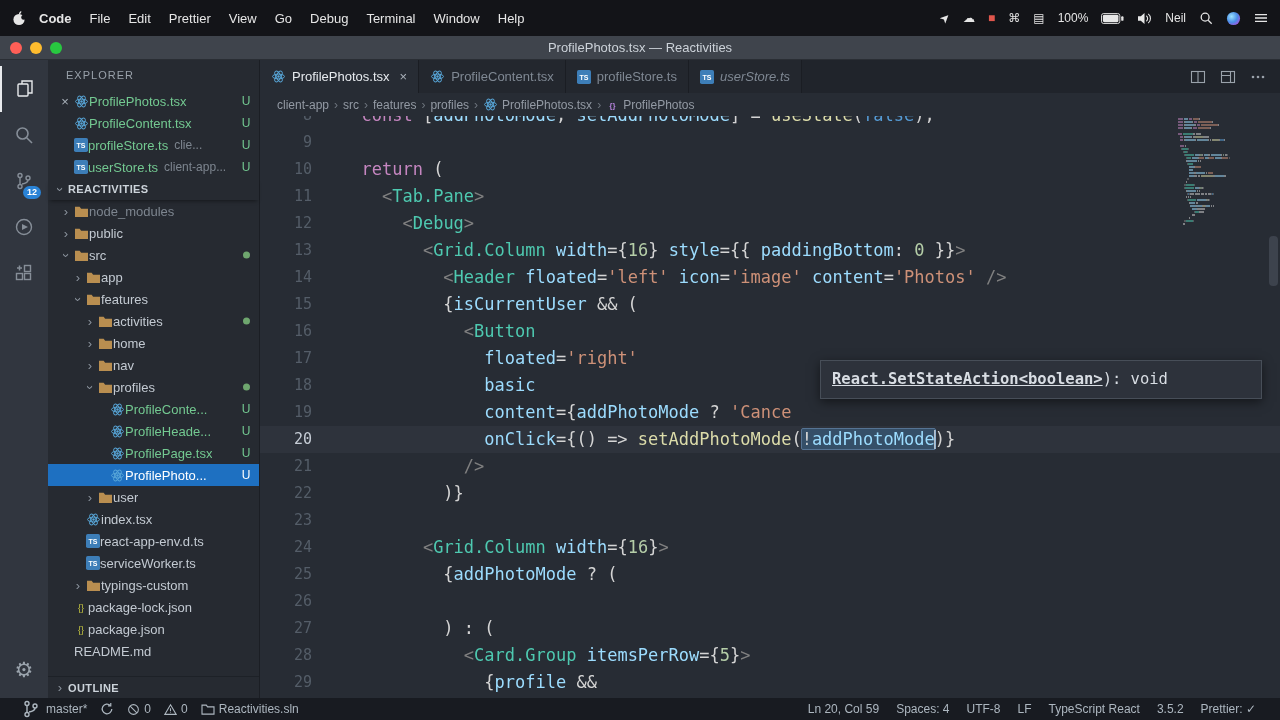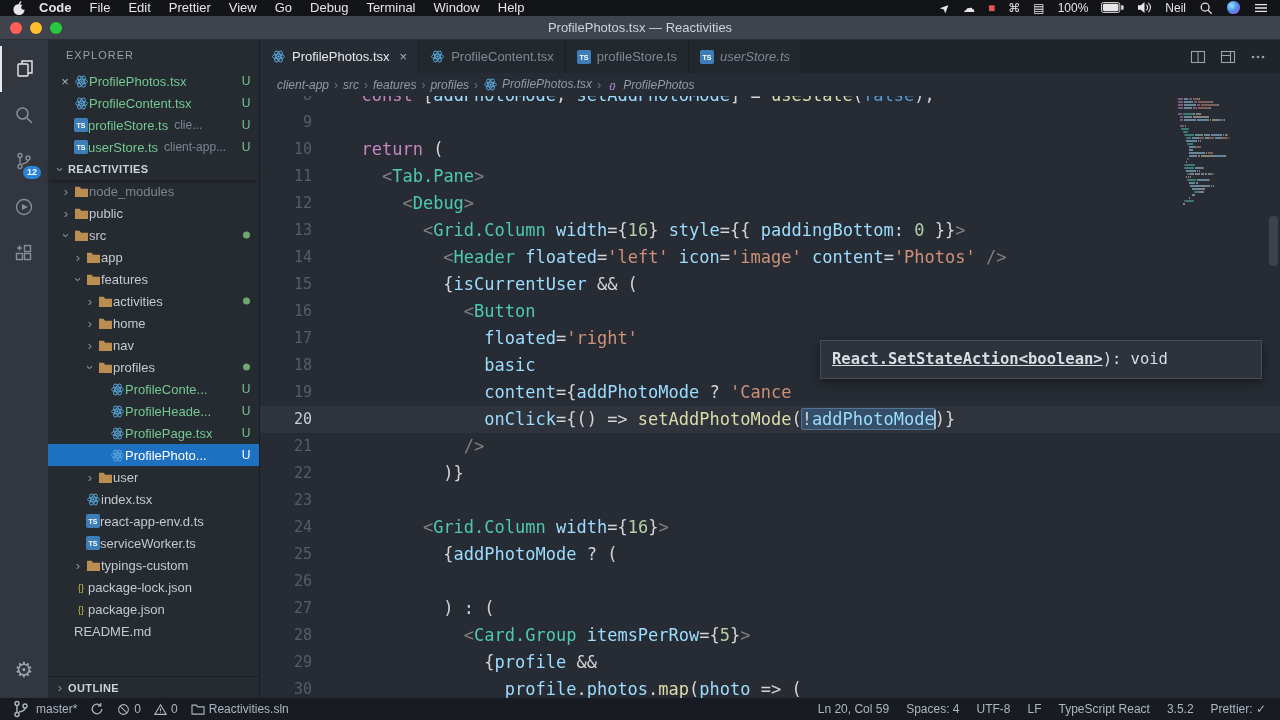--- a/index.html
+++ b/index.html
@@ -1,21 +1,21 @@
 <!DOCTYPE html>
 <html><head>
 <meta charset="utf-8">
 <style>
   *{margin:0;padding:0;box-sizing:border-box;}
   html,body{width:1280px;height:720px;overflow:hidden;}
   body{font-family:"Liberation Sans","DejaVu Sans",sans-serif;background:#262b33;-webkit-font-smoothing:antialiased;}
   .screen{position:relative;width:1280px;height:720px;display:flex;flex-direction:column;background:#262b33;}
 
   
-  .menubar{height:16px;background:#131418;color:#e6e6e6;display:flex;align-items:flex-start;padding:0 12px;font-size:13px;flex:none;}
+  .menubar{height:36px;background:#131418;color:#e6e6e6;display:flex;align-items:center;padding:0 12px;font-size:13px;flex:none;}
   .apple{display:flex;align-items:center;margin-right:4px;}
   .mb-left{display:flex;align-items:center;}
   .mitem{padding:0 9px;white-space:nowrap;}
   .mitem.app{font-weight:bold;}
   .mb-right{margin-left:auto;display:flex;align-items:center;gap:13px;font-size:12px;}
   .mb-right .glyph{font-size:12px;line-height:1;}
   .rot{display:inline-block;transform:rotate(-45deg);}
   .icn{display:inline-flex;align-items:center;}
 
   
@@ -60,21 +60,21 @@
   .editor-col{flex:1;display:flex;flex-direction:column;min-width:0;background:#272c34;}
   .tabbar{height:33px;background:#20242b;display:flex;align-items:stretch;flex:none;}
   .tab{display:flex;align-items:center;gap:6px;padding:0 11px;font-size:13px;background:#23272e;color:#7f8893;border-right:1px solid #1a1d23;cursor:pointer;white-space:nowrap;}
   .tab.active{background:#272c34;color:#e6eaee;}
   .tab.italic .tab-label{font-style:italic;}
   .tclose{margin-left:4px;color:#aab2bb;font-size:13px;}
   .tab-actions{margin-left:auto;display:flex;align-items:center;gap:14px;padding:0 14px;color:#9aa2ab;}
 
   .breadcrumbs{height:23px;display:flex;align-items:center;gap:5px;padding:0 17px;font-size:12px;color:#939aa4;background:#272c34;flex:none;}
   .bc-sep{color:#6d747d;}
-  .bc-item{display:flex;gap:4px;cursor:pointer;font-style:italic;}
+  .bc-item{display:flex;align-items:center;gap:4px;cursor:pointer;}
 
   .editor{flex:1;position:relative;overflow:hidden;font-family:"DejaVu Sans Mono","Liberation Mono",monospace;font-size:17px;min-height:0;}
   .lines{position:absolute;top:-14px;left:0;right:0;}
   .cl{display:flex;height:27px;line-height:27px;white-space:pre;}
   .cl .num{width:52px;text-align:right;color:#545d68;font-size:15px;flex:none;}
   .cl .codetxt{margin-left:29px;}
   .cl.activeline{background:rgba(174,190,205,0.055);}
   .cl.activeline .num{color:#c6cdd6;}
   .tk-k{color:#c586c0}.tk-v{color:#9cdcfe}.tk-f{color:#dcdcaa}.tk-s{color:#ce9178}.tk-n{color:#b5cea8}
   .tk-t{color:#4ec9b0}.tk-h{color:#569cd6}.tk-a{color:#9cdcfe}.tk-p{color:#d4d4d4}.tk-b{color:#808080}
@@ -83,21 +83,21 @@
   .cursor{display:inline-block;width:2px;height:19px;margin:4px -1px 0 -1px;background:#b6c0ca;vertical-align:top;}
 
   .minimap{position:absolute;top:2px;right:14px;width:88px;opacity:.85;}
   .mm-row{height:2px;margin-bottom:1px;display:flex;}
   .mm-row span{height:2px;display:block;flex:none;}
   .overview{position:absolute;top:120px;right:2px;width:9px;height:50px;background:#3d434d;border-radius:4px;}
 
   .tooltip{position:absolute;left:560px;top:244px;width:442px;background:#2d323b;border:1px solid #474e58;padding:5px 11px;font-size:15.5px;line-height:27px;color:#d8dde3;box-shadow:0 3px 10px rgba(0,0,0,.5);}
   .tooltip .u{text-decoration:underline;font-weight:bold;}
 
-  .statusbar{height:22px;background:#181b21;display:flex;align-items:center;padding:0 10px;font-size:12px;color:#adb7c0;flex:none;}
+  .statusbar{height:22px;background:#181b21;display:flex;align-items:center;padding:0 20px;font-size:12px;color:#adb7c0;flex:none;}
   .sb-left{display:flex;gap:13px;align-items:center;}
   .sb-right{margin-left:auto;display:flex;gap:17px;align-items:center;padding-right:4px;}
   .sb-item{display:flex;align-items:center;gap:4px;white-space:nowrap;cursor:pointer;}
 </style>
 </head>
 <body>
 
 <div class="screen">
 
   <div class="menubar">

